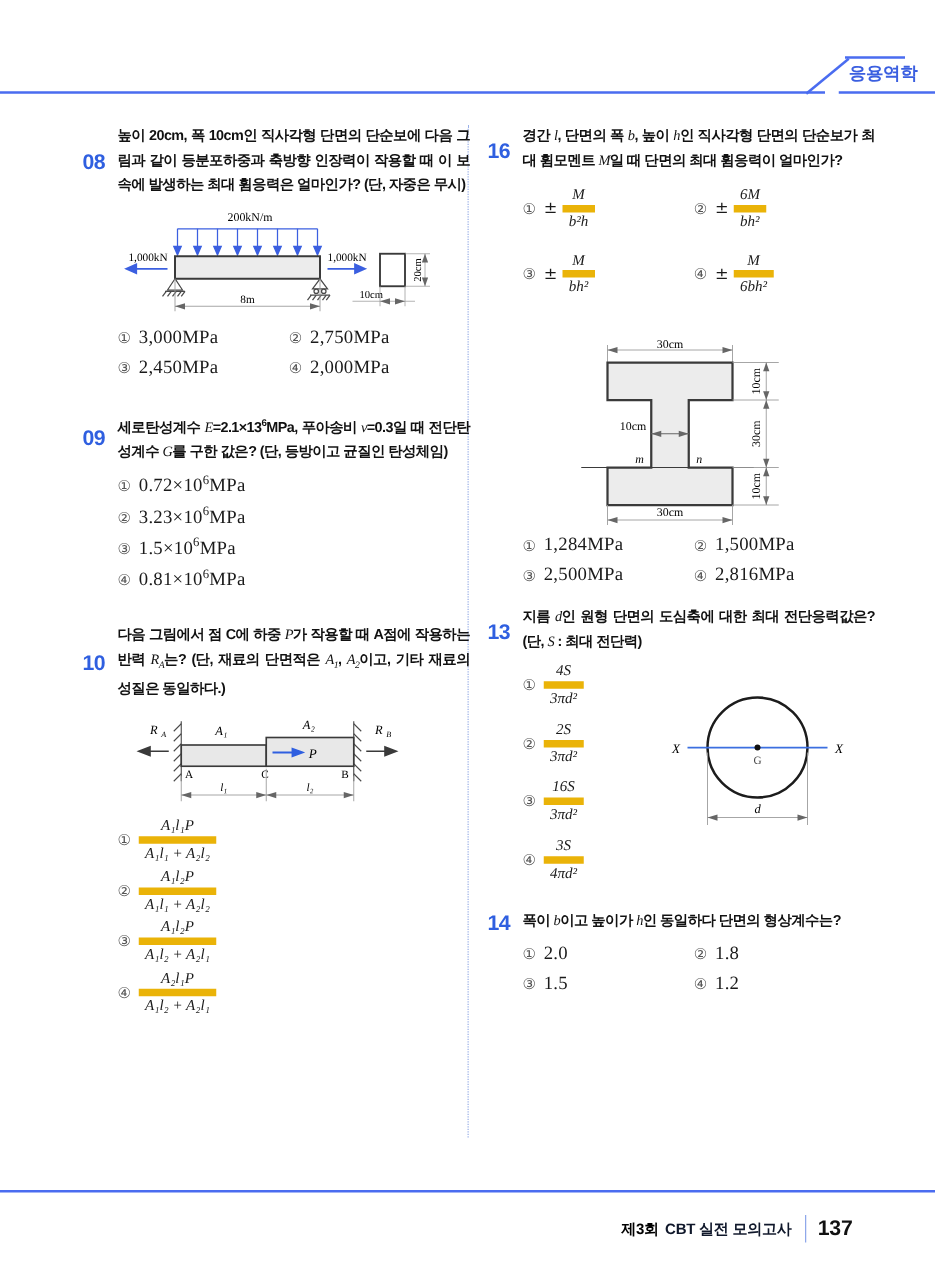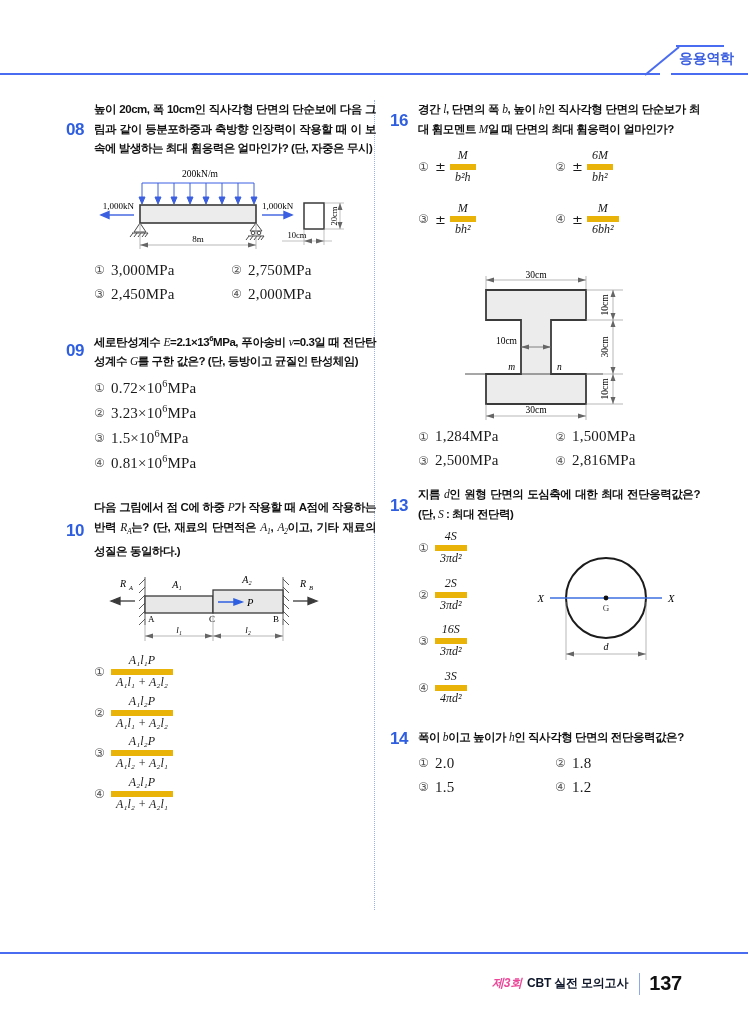--- a/index.html
+++ b/index.html
@@ -97,24 +97,24 @@
   
   .footer { position: absolute; left: 0; bottom: 0; width: 748px; height: 90px; }
   .ftr-rule {
     position: absolute; left: 0; top: 18px; width: 748px; height: 1.5px; background: #4a6cf0;
   }
   .ftr-text {
     position: absolute; right: 66px; top: 38px;
     display: flex; align-items: center;
     font-size: 12px; font-weight: bold; letter-spacing: -0.2px;
   }
-  .ftr-round { color: #ec4899; margin-right: 5px; font-style: italic; }
+  .ftr-round { color: #000000; margin-right: 5px; }
   .ftr-label { color: #0f172a; font-family: "Liberation Sans", sans-serif; }
   .ftr-sep { width: 1px; height: 22px; background: #8fa8ea; margin: 0 9px 0 11px; }
-  .ftr-page { font-size: 20px; font-weight: bold; color: #111; }
+  .ftr-page { font-size: 17px; font-weight: bold; color: #111; }
 </style>
 </head>
 <body>
 
 <div class="header">
   <div class="hdr-rule-long"></div>
   <svg class="hdr-diag" viewBox="0 0 40 30">
     <line x1="0" y1="29" x2="34" y2="1" stroke="#4a6cf0" stroke-width="2"></line>
   </svg>
   <div class="hdr-rule-top"></div>
@@ -553,21 +553,21 @@
           <polygon points="128,108 120,105.5 120,110.5" fill="#666"></polygon>
           <text x="88" y="104" font-family="Liberation Serif, serif" font-style="italic" font-size="10" text-anchor="middle">d</text>
         </svg>
       </div>
     </div>
   </div>
 
   <div class="q" style="margin-top:0px">
     <div class="q-head">
       <div class="q-num">14</div>
-      <div class="q-text"><span>폭이 </span><i>b</i><span>이고 높이가 </span><i>h</i><span>인 직사각형 단면의 전단응력값은?</span></div>
+      <div class="q-text"><span>폭이 </span><i>b</i><span>이고 높이가 </span><i>h</i><span>인 동일하다 단면의 형상계수는?</span></div>
     </div>
 
     <div class="choices grid2" style="margin-top:7px">
       <div class="ch">
         <span class="ch-mark">①</span>
         <span class="ch-body">2.0</span>
       </div>
       <div class="ch">
         <span class="ch-mark">②</span>
         <span class="ch-body">1.8</span>

